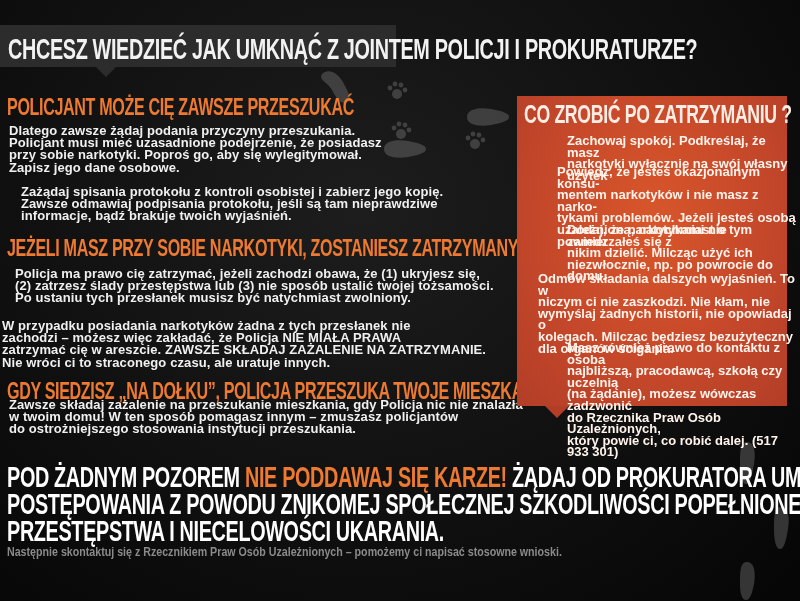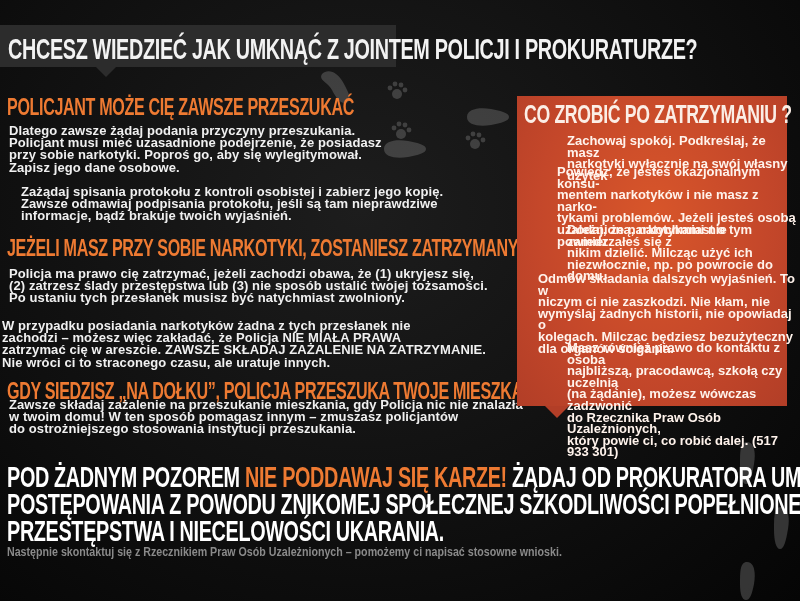--- a/index.html
+++ b/index.html
@@ -111,21 +111,21 @@
 <div class="cond h-orange" style="left:7px;top:94px">POLICJANT MOŻE CIĘ ZAWSZE PRZESZUKAĆ</div>
 <div class="body-text" style="left:9px;top:125px">Dlatego zawsze żądaj podania przyczyny przeszukania.
 Policjant musi mieć uzasadnione podejrzenie, że posiadasz
 przy sobie narkotyki. Poproś go, aby się wylegitymował.
 Zapisz jego dane osobowe.</div>
 <div class="body-text" style="left:21px;top:186px">Zażądaj spisania protokołu z kontroli osobistej i zabierz jego kopię.
 Zawsze odmawiaj podpisania protokołu, jeśli są tam nieprawdziwe
 informacje, bądź brakuje twoich wyjaśnień.</div>
 
 <div class="cond h-orange" style="left:7px;top:235px">JEŻELI MASZ PRZY SOBIE NARKOTYKI, ZOSTANIESZ ZATRZYMANY.</div>
-<div class="body-text" style="left:9px;top:268px">Policja ma prawo cię zatrzymać, jeżeli zachodzi obawa, że (1) ukryjesz się,
+<div class="body-text" style="left:15px;top:268px">Policja ma prawo cię zatrzymać, jeżeli zachodzi obawa, że (1) ukryjesz się,
 (2) zatrzesz ślady przestępstwa lub (3) nie sposób ustalić twojej tożsamości.
 Po ustaniu tych przesłanek musisz być natychmiast zwolniony.</div>
 <div class="body-text" style="left:2px;top:320px">W przypadku posiadania narkotyków żadna z tych przesłanek nie
 zachodzi – możesz więc zakładać, że Policja NIE MIAŁA PRAWA
 zatrzymać cię w areszcie. ZAWSZE SKŁADAJ ZAŻALENIE NA ZATRZYMANIE.
 Nie wróci ci to straconego czasu, ale uratuje innych.</div>
 
 <div class="cond h-orange" style="left:7px;top:378px">GDY SIEDZISZ „NA DOŁKU”, POLICJA PRZESZUKA TWOJE MIESZKANIE</div>
 <div class="body-text" style="left:9px;top:399px">Zawsze składaj zażalenie na przeszukanie mieszkania, gdy Policja nic nie znalazła
 w twoim domu! W ten sposób pomagasz innym – zmuszasz policjantów

